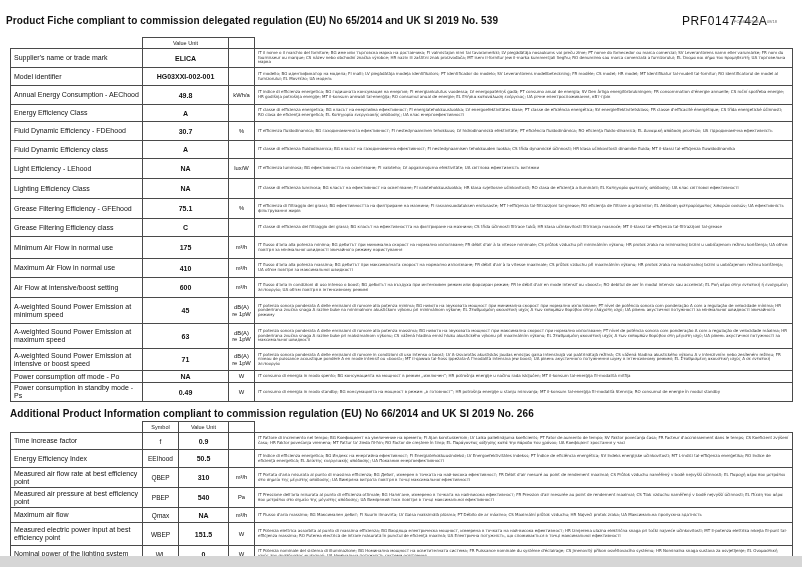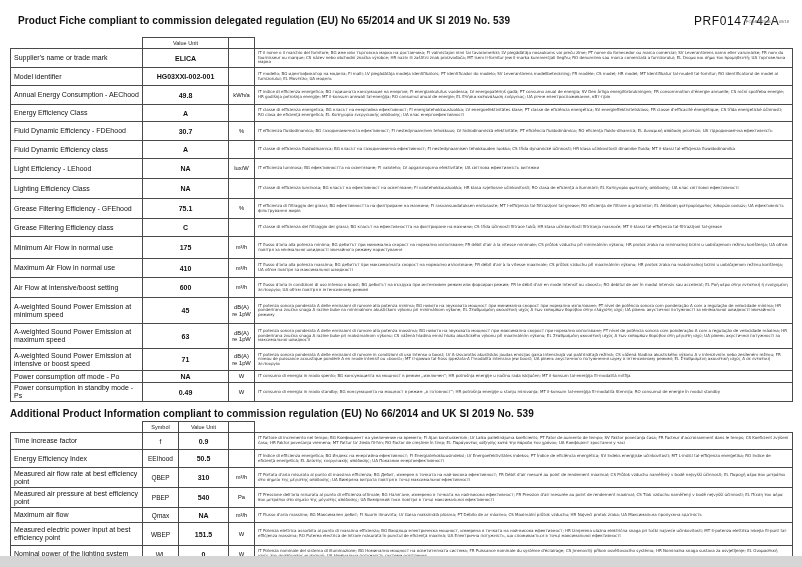--- a/index.html
+++ b/index.html
@@ -1,20 +1,20 @@
 <!DOCTYPE html>
 <html><head>
 <meta charset="utf-8">
 <style>
   html,body { margin:0; padding:0; }
   body { width:802px; height:567px; background:#e9e9e9; overflow:hidden;
          font-family:"Liberation Sans", sans-serif; color:#111; }
   .doc { position:relative; width:802px; height:567px; background:#ffffff; overflow:hidden; }
 
-  .doc-header { position:relative; padding-top:15px; margin:0 9px 4px 18px; height:18px; }
+  .doc-header { position:relative; padding-top:15px; margin:0 9px 4px 6px; height:18px; }
   .page-title { font-size:10px; font-weight:bold; letter-spacing:0.1px; }
   .doc-number { position:absolute; top:14px; left:676px; font-size:12px; letter-spacing:0.6px; }
   .doc-code   { position:absolute; top:19px; left:728px; font-size:4px; color:#666; }
 
   table.fiche { border-collapse:collapse; table-layout:fixed; width:783px; margin-left:10px; }
   table.fiche td { border:1px solid #4a4a4a; padding:1px 3px; vertical-align:middle; overflow:hidden; }
   table.fiche tr.head td { height:10px; padding:0 2px; }
   td.spacer { border:none !important; background:transparent; }
   td.head-cell { font-size:5.5px; text-align:center; color:#222; }
 
@@ -166,21 +166,21 @@
   </tr>
         <tr style="height: 12px;">
     <td class="lbl">Power consumption in standby mode - Ps</td>
     <td class="val">0.49</td>
     <td class="unit">W</td>
     <td class="lang">IT consumo di energia in modo standby; BG консумацията на мощност в режим „в готовност“; HR potrošnja energije u stanju mirovanja; MT il-konsum tal-enerġija fil-modalità Stennija; RO consumul de energie în modul standby</td>
   </tr>
       </tbody>
   </table>
 
-  <div class="section2-title">Additional Product Information compliant to commission regulation (EU) No 66/2014 and UK SI 2019 No. 539</div>
+  <div class="section2-title">Additional Product Information compliant to commission regulation (EU) No 66/2014 and UK SI 2019 No. 266</div>
 
   <table class="fiche">
     <colgroup>
       <col class="col-label">
         <col class="col-sym">
         <col class="col-val2">
         <col class="col-unit">
         <col class="col-lang">
     </colgroup>
     <tbody id="add-body">

